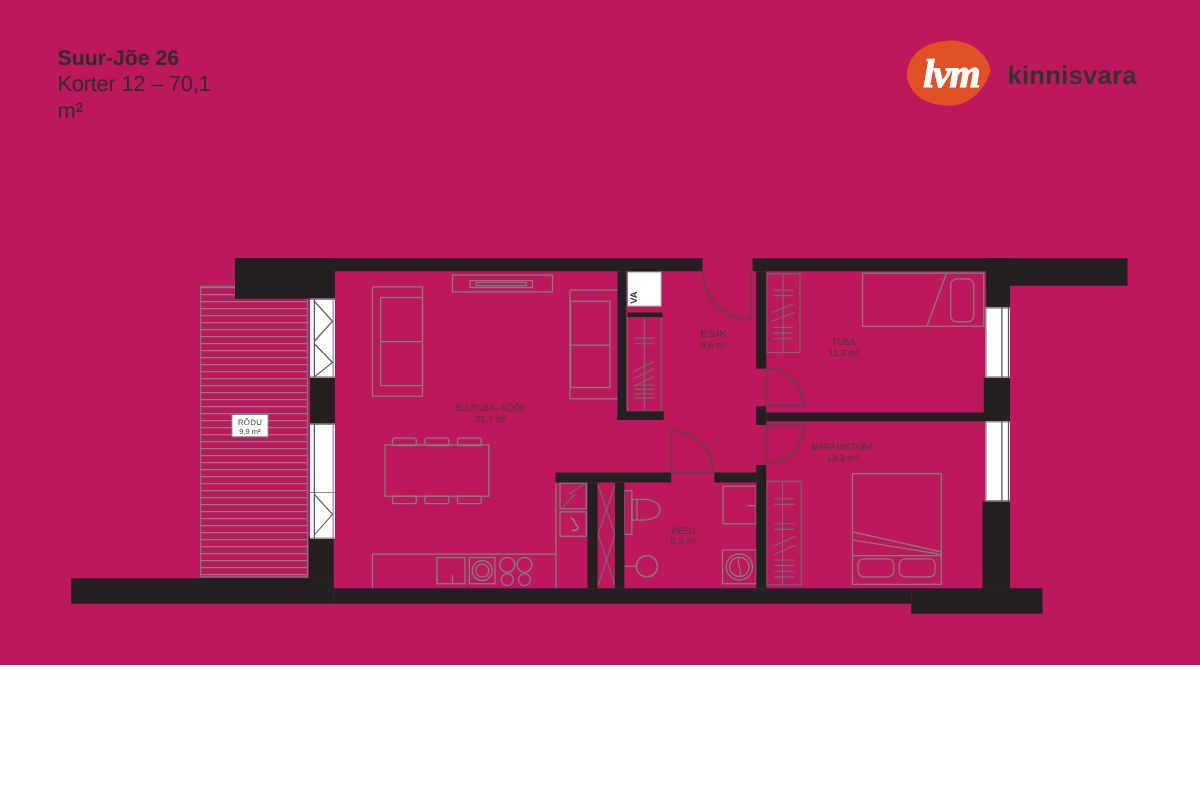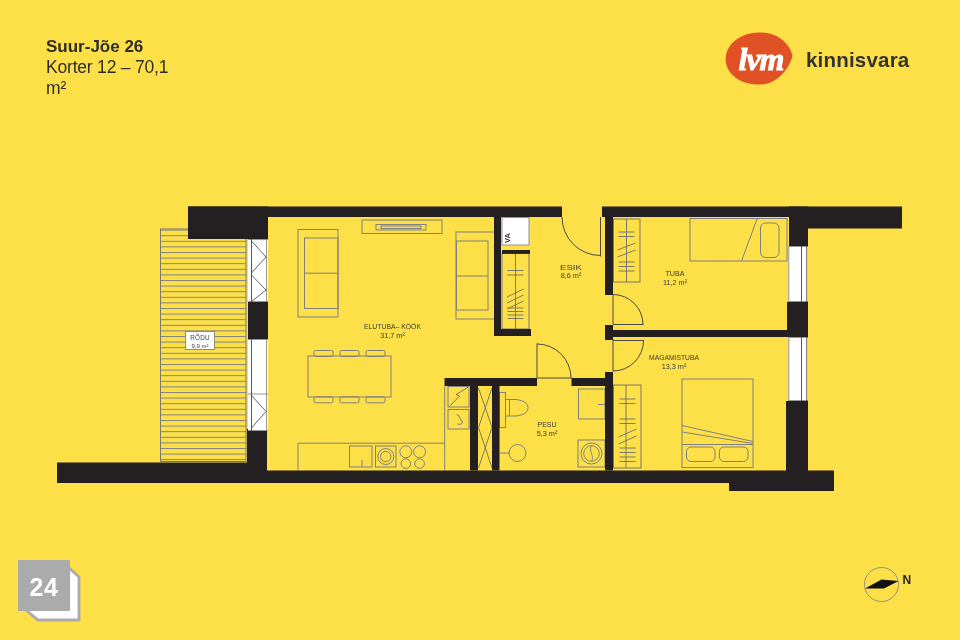--- a/index.html
+++ b/index.html
@@ -1,16 +1,16 @@
 <!DOCTYPE html>
 <html><head>
 <meta charset="utf-8">
 <style>
   html,body{margin:0;padding:0;background:#ffffff;}
-  #page{position:relative;width:960px;height:640px;overflow:hidden;background:#fde047;
+  #page{position:relative;width:960px;height:532px;overflow:hidden;background:#be185d;
         font-family:"Liberation Sans", sans-serif;}
   svg{position:absolute;left:0;top:0;}
 </style>
 </head>
 <body>
 <div id="page">
 <svg width="960" height="640" viewBox="0 0 960 640">
 <defs>
   <pattern id="hat" width="10" height="5.6" patternUnits="userSpaceOnUse">
     <path d="M0,0.5H10" stroke="#828282" stroke-width="1" fill="none"></path>

